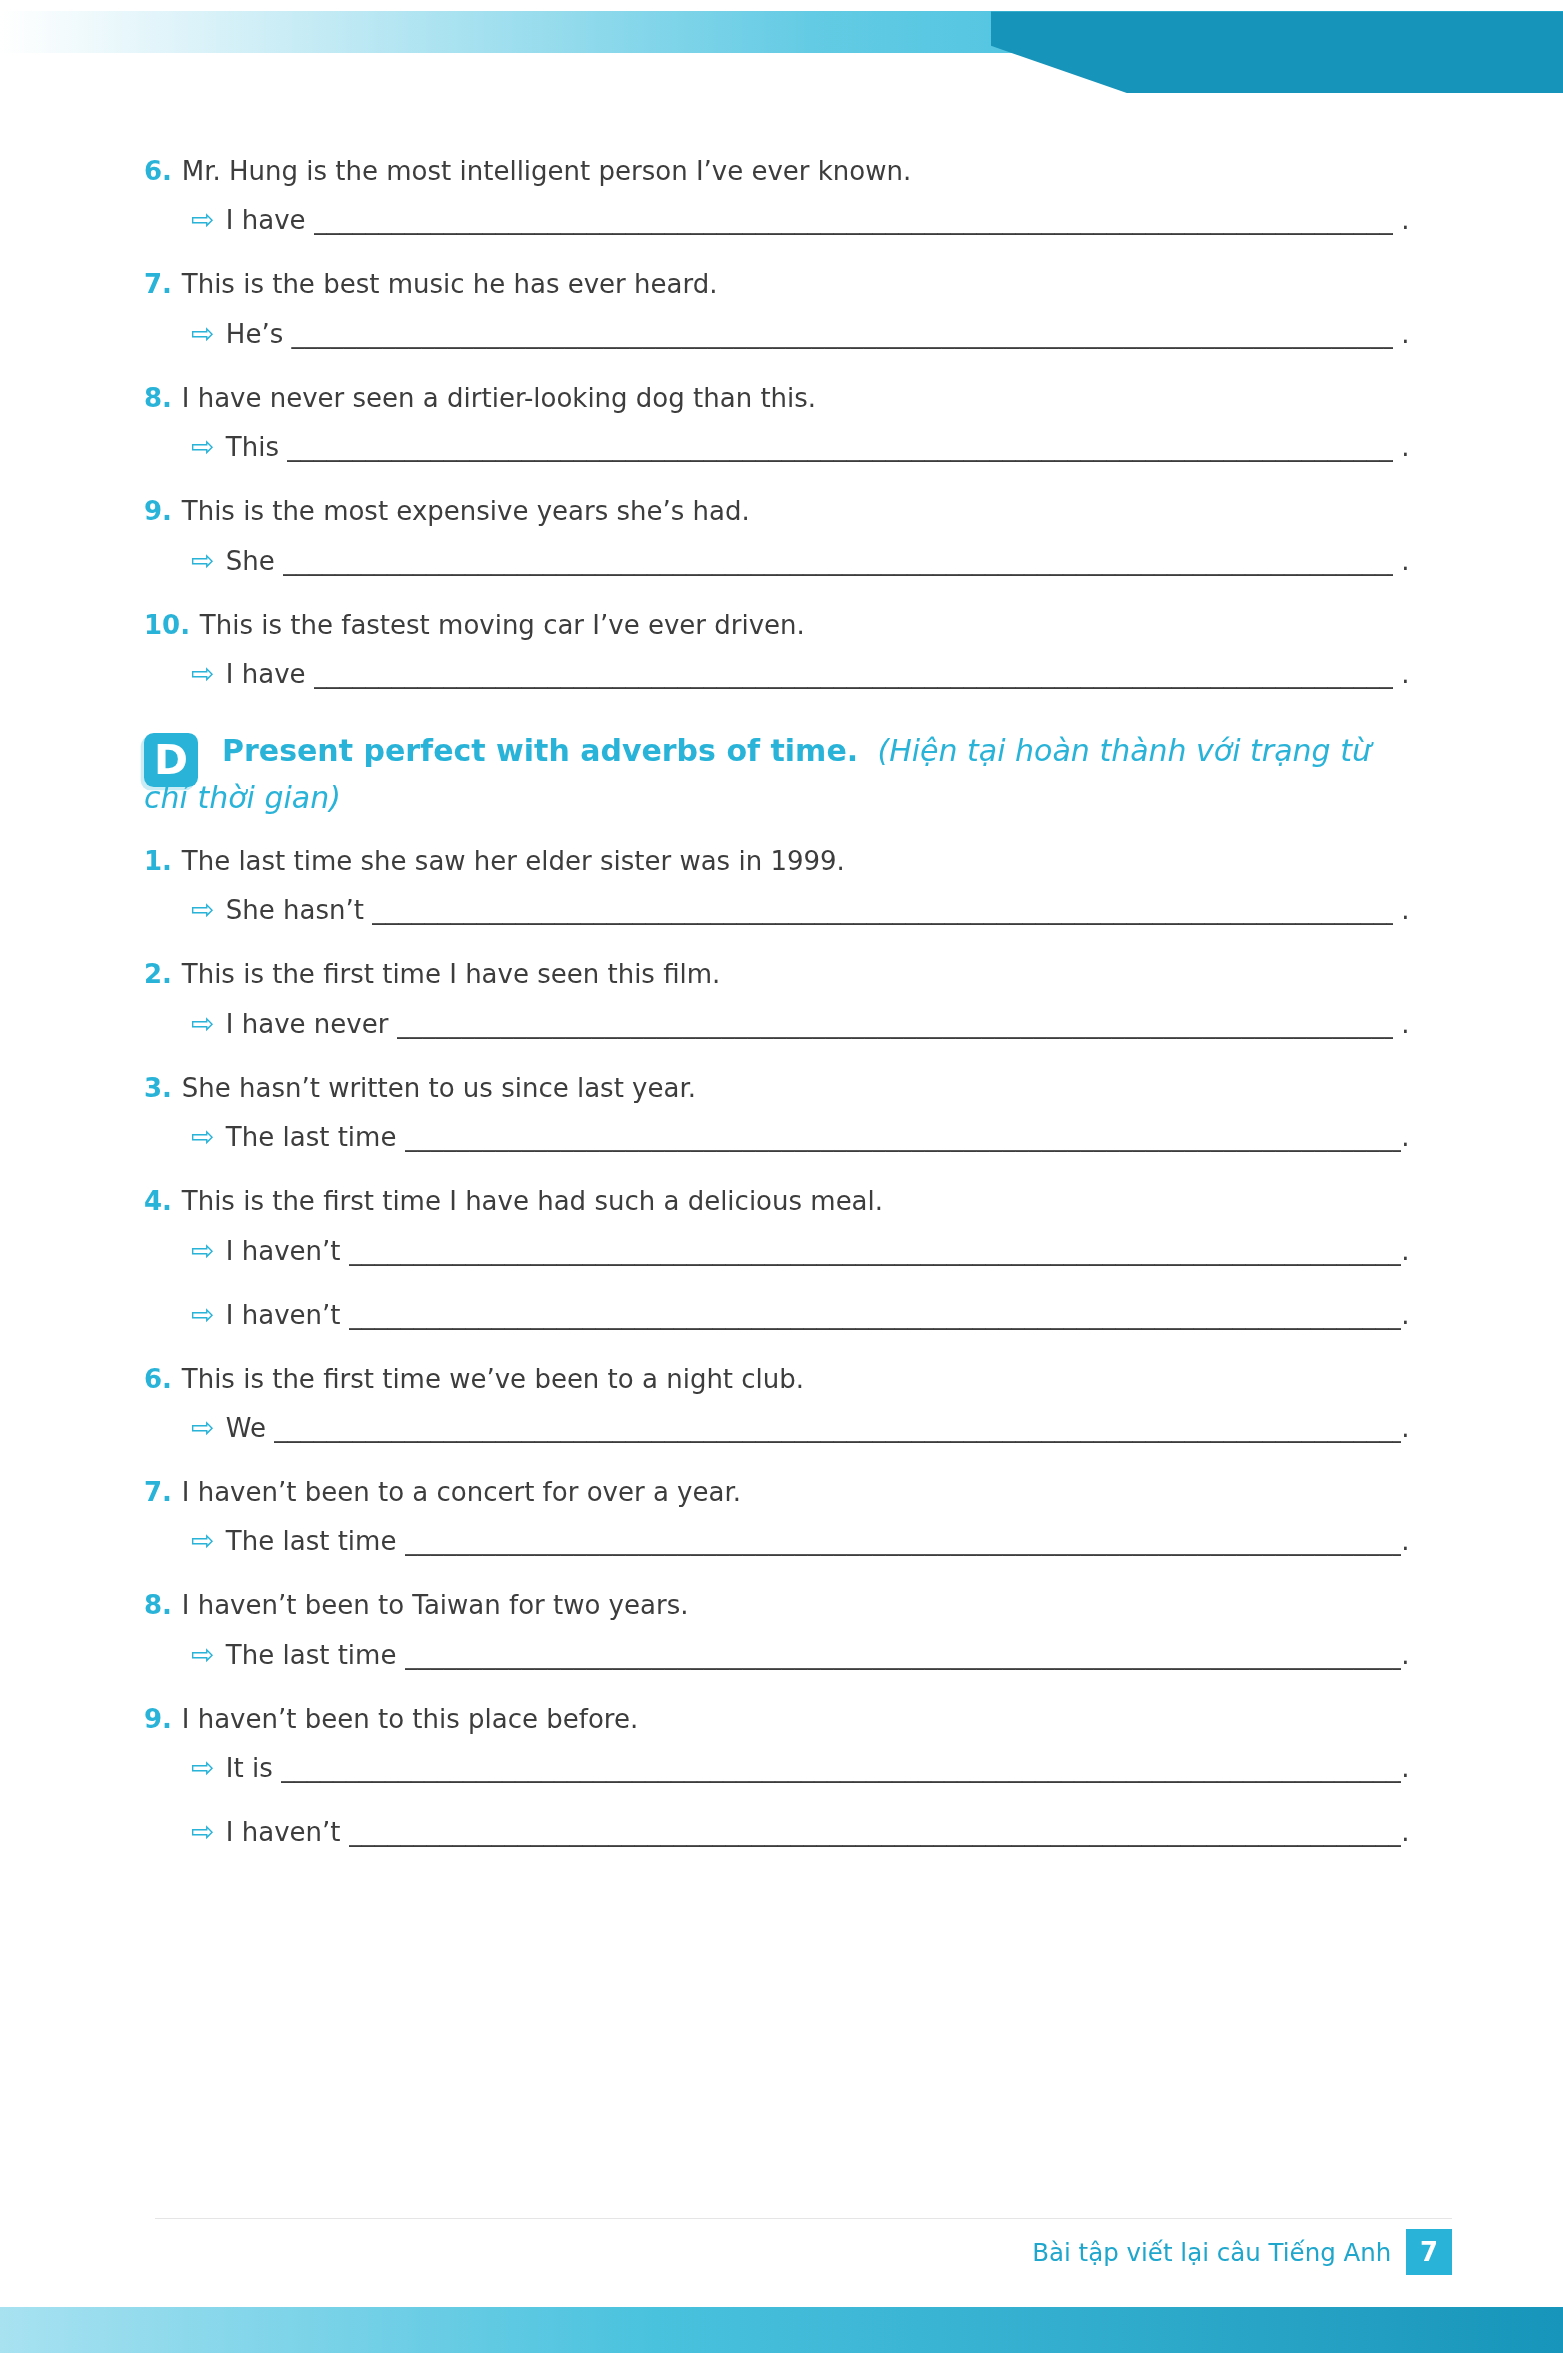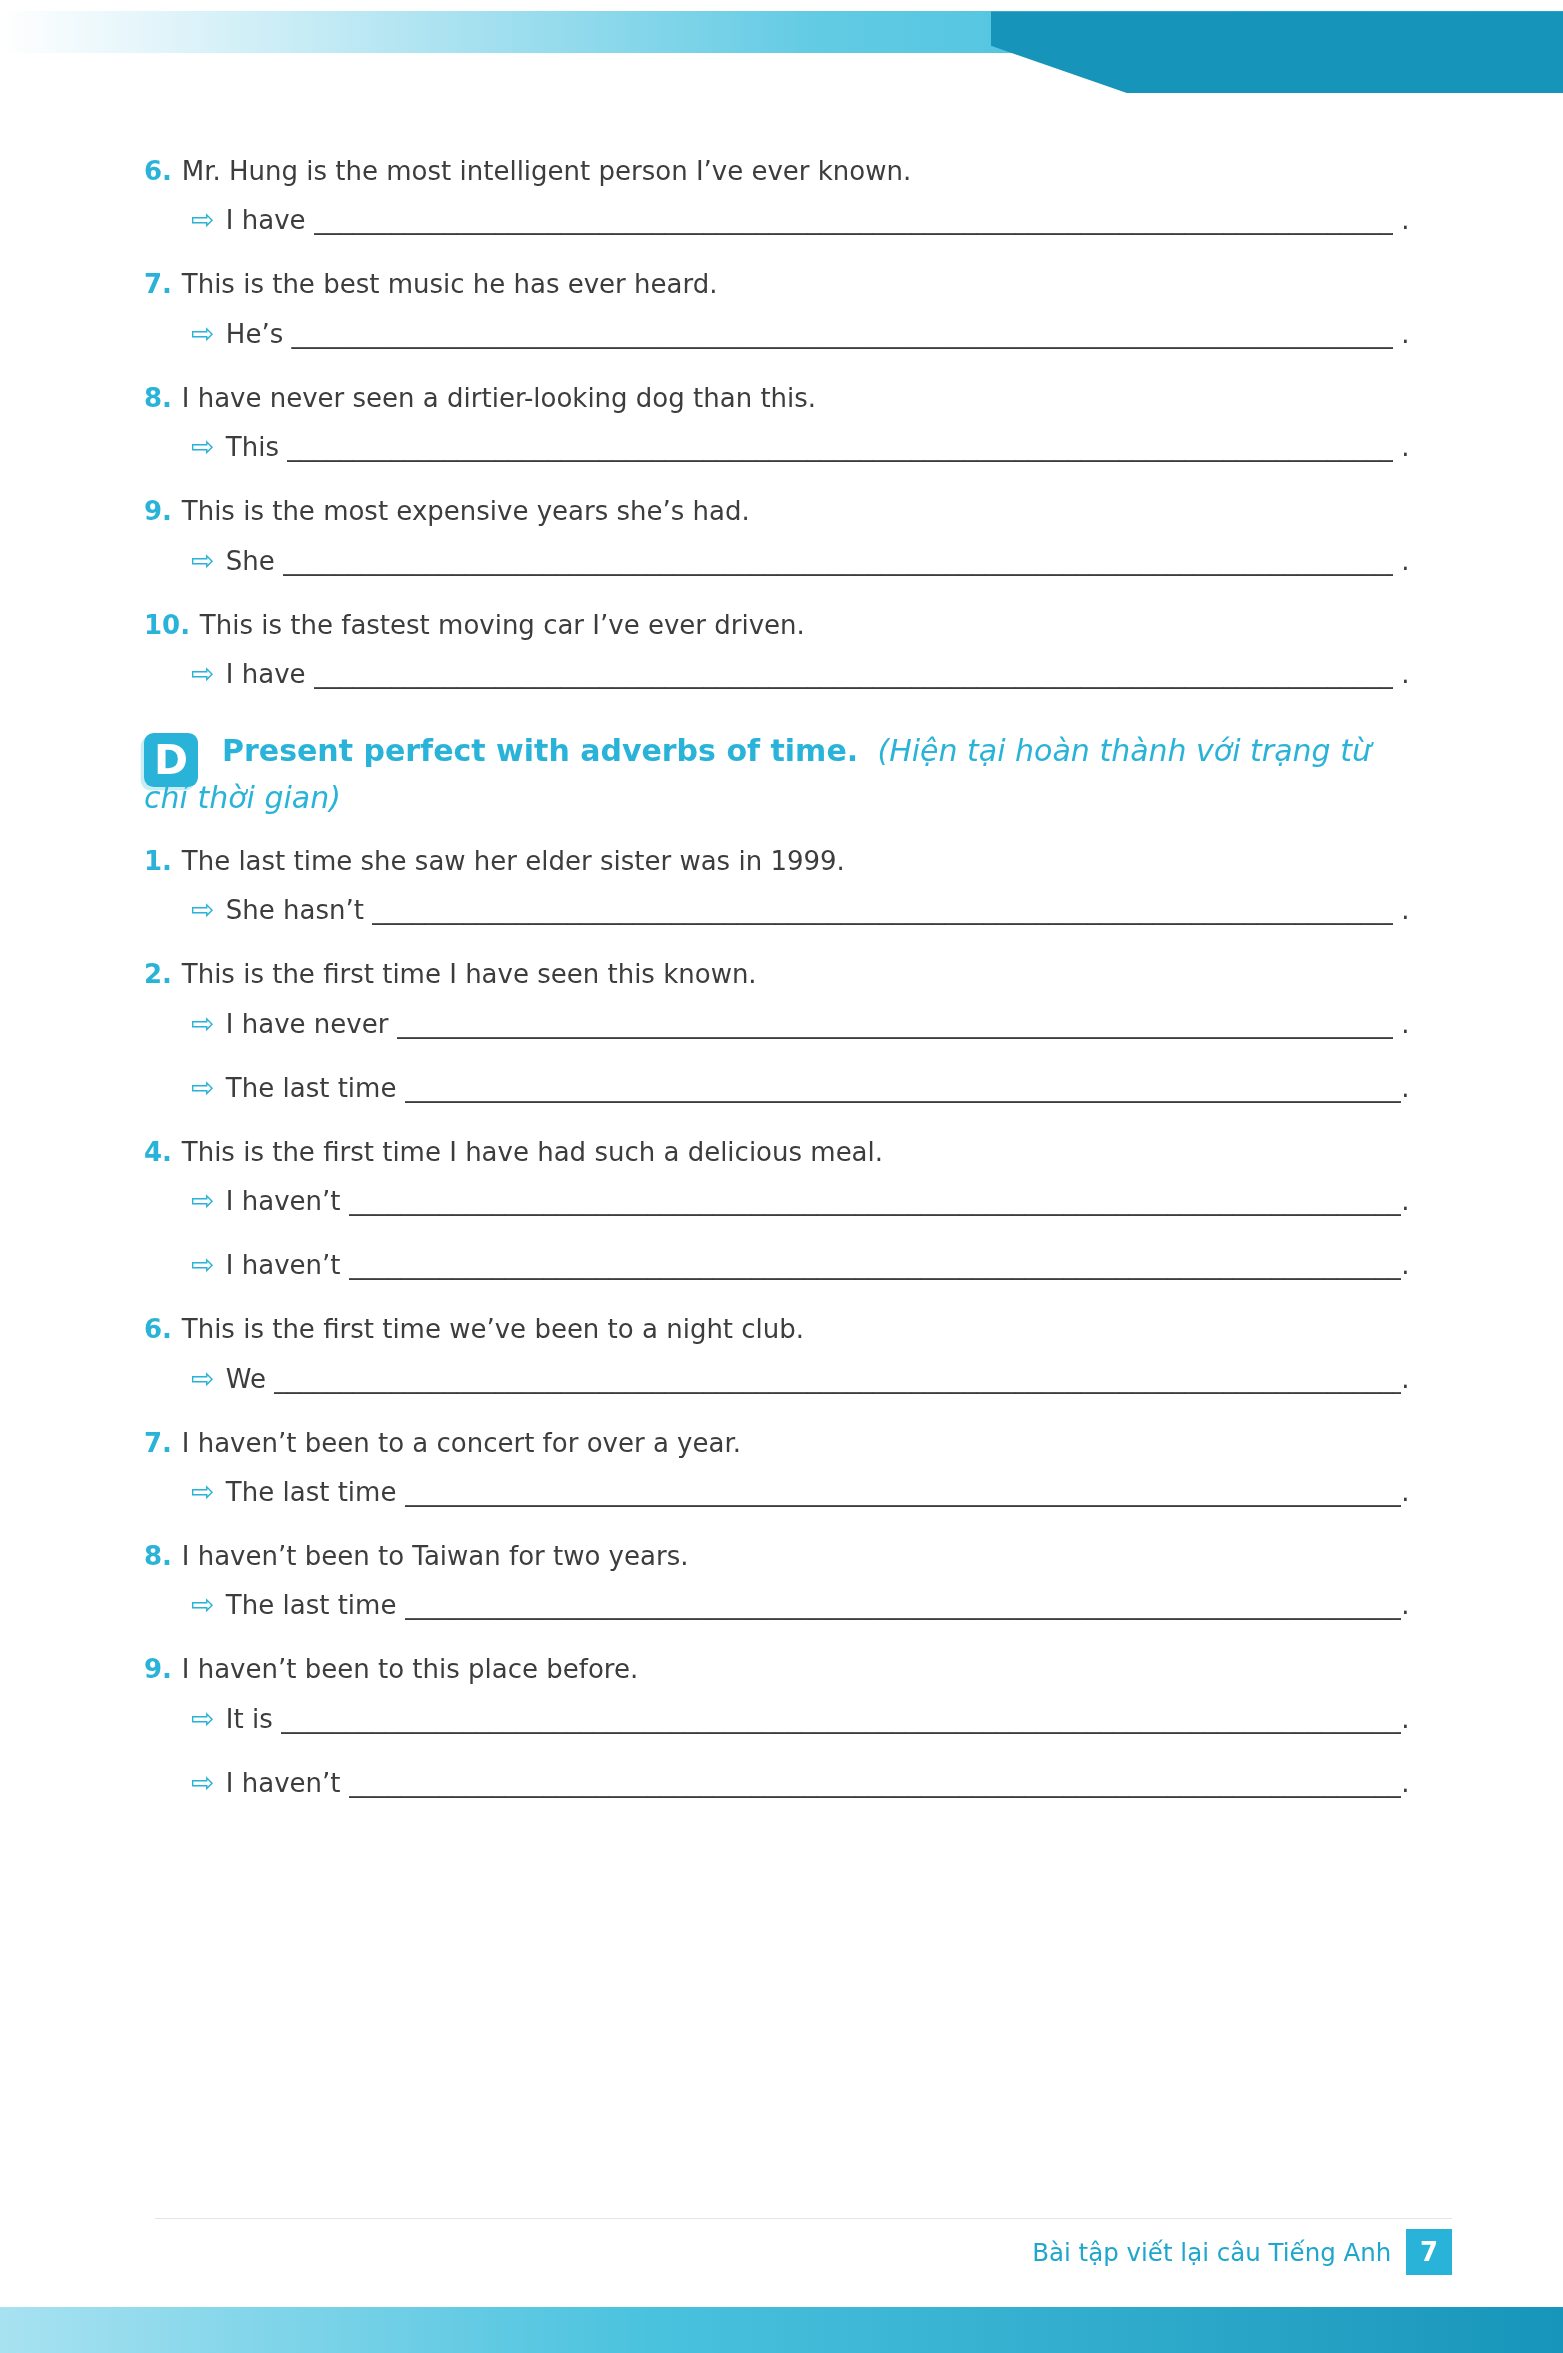--- a/index.html
+++ b/index.html
@@ -211,31 +211,34 @@
         <div class="answer-line">
           <span class="arrow">⇨</span>
           <span class="prefix">She hasn’t</span>
           <span class="blank">________________________________________________________________________________________________________________________</span>
           <span class="endmark"> .</span>
         </div>
       </div>
 
       <div class="item">
         <div class="prompt-line">
-          <span class="num">2.</span><span>This is the first time I have seen this known.</span>
+          <span class="num">2.</span><span>This is the first time I have seen this film.</span>
         </div>
         <div class="answer-line">
           <span class="arrow">⇨</span>
           <span class="prefix">I have never</span>
           <span class="blank">________________________________________________________________________________________________________________________</span>
           <span class="endmark"> .</span>
         </div>
       </div>
 
       <div class="item">
+        <div class="prompt-line">
+          <span class="num">3.</span><span>She hasn’t written to us since last year.</span>
+        </div>
         <div class="answer-line">
           <span class="arrow">⇨</span>
           <span class="prefix">The last time</span>
           <span class="blank">________________________________________________________________________________________________________________________</span>
           <span class="endmark">.</span>
         </div>
       </div>
 
       <div class="item">
         <div class="prompt-line">

